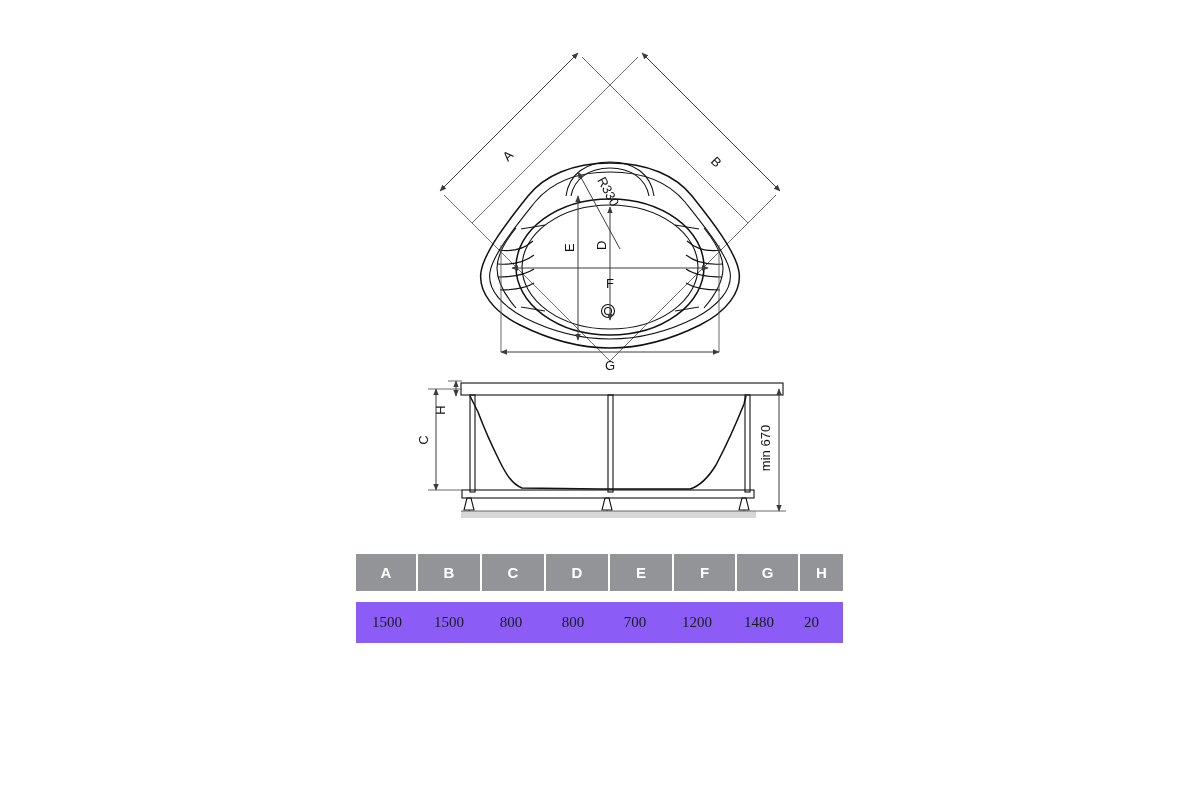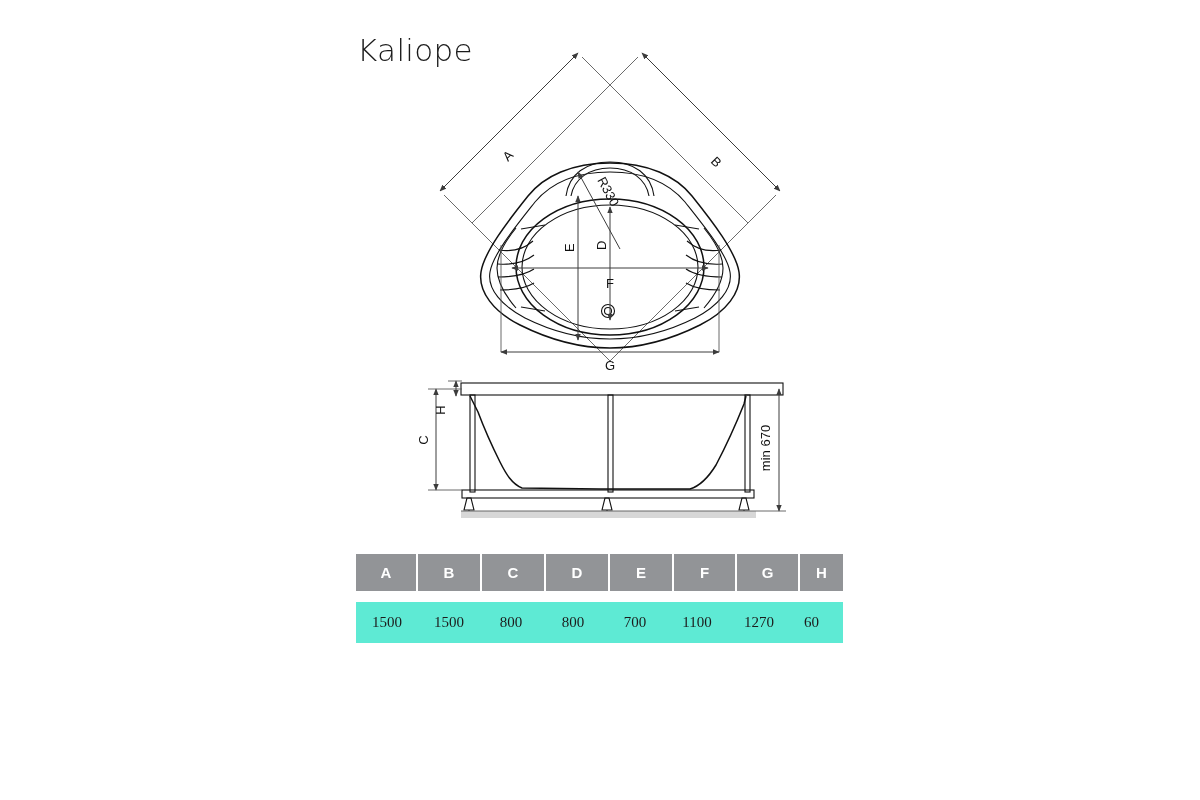--- a/index.html
+++ b/index.html
@@ -67,21 +67,21 @@
   }
   #dim-table .hdr-cell:last-child {
     margin-right: 0;
   }
   #dim-table .spacer {
     height: 11px;
     background: #ffffff;
   }
   #dim-table .val-row {
     height: 41px;
-    background: #5eead4;
+    background: #8b5cf6;
     align-items: center;
   }
   #dim-table .val-cell {
     font-size: 15px;
     color: #1c1c1c;
     display: flex;
     align-items: center;
     justify-content: center;
     box-sizing: border-box;
     font-family: "Liberation Serif", serif;
@@ -115,21 +115,20 @@
     stroke: #111;
     stroke-width: 1.1;
     fill: none;
   }
 </style>
 </head>
 <body>
 
 <div id="page">
 
-  <div id="product-title">Kaliope</div>
 
   <svg id="drawing-area" width="1200" height="800">
 
     <g>
 
       <polygon points="610,85 748,223 610,361 472,223" class="thin-line"></polygon>
 
       <path d="M 610,163
                C 648,163 676,176 692,196
                C 712,221 736,252 739,272
@@ -304,19 +303,19 @@
       <div class="hdr-cell" style="width:61px">G</div>
       <div class="hdr-cell" style="width:43px">H</div>
     </div>
     <div class="spacer"></div>
     <div class="val-row">
       <div class="val-cell" style="width:62px">1500</div>
       <div class="val-cell" style="width:62px">1500</div>
       <div class="val-cell" style="width:62px">800</div>
       <div class="val-cell" style="width:62px">800</div>
       <div class="val-cell" style="width:62px">700</div>
-      <div class="val-cell" style="width:62px">1100</div>
-      <div class="val-cell" style="width:62px">1270</div>
-      <div class="val-cell" style="width:43px">60</div>
+      <div class="val-cell" style="width:62px">1200</div>
+      <div class="val-cell" style="width:62px">1480</div>
+      <div class="val-cell" style="width:43px">20</div>
     </div>
   </div>
 
 </div>
 
 </body></html>

